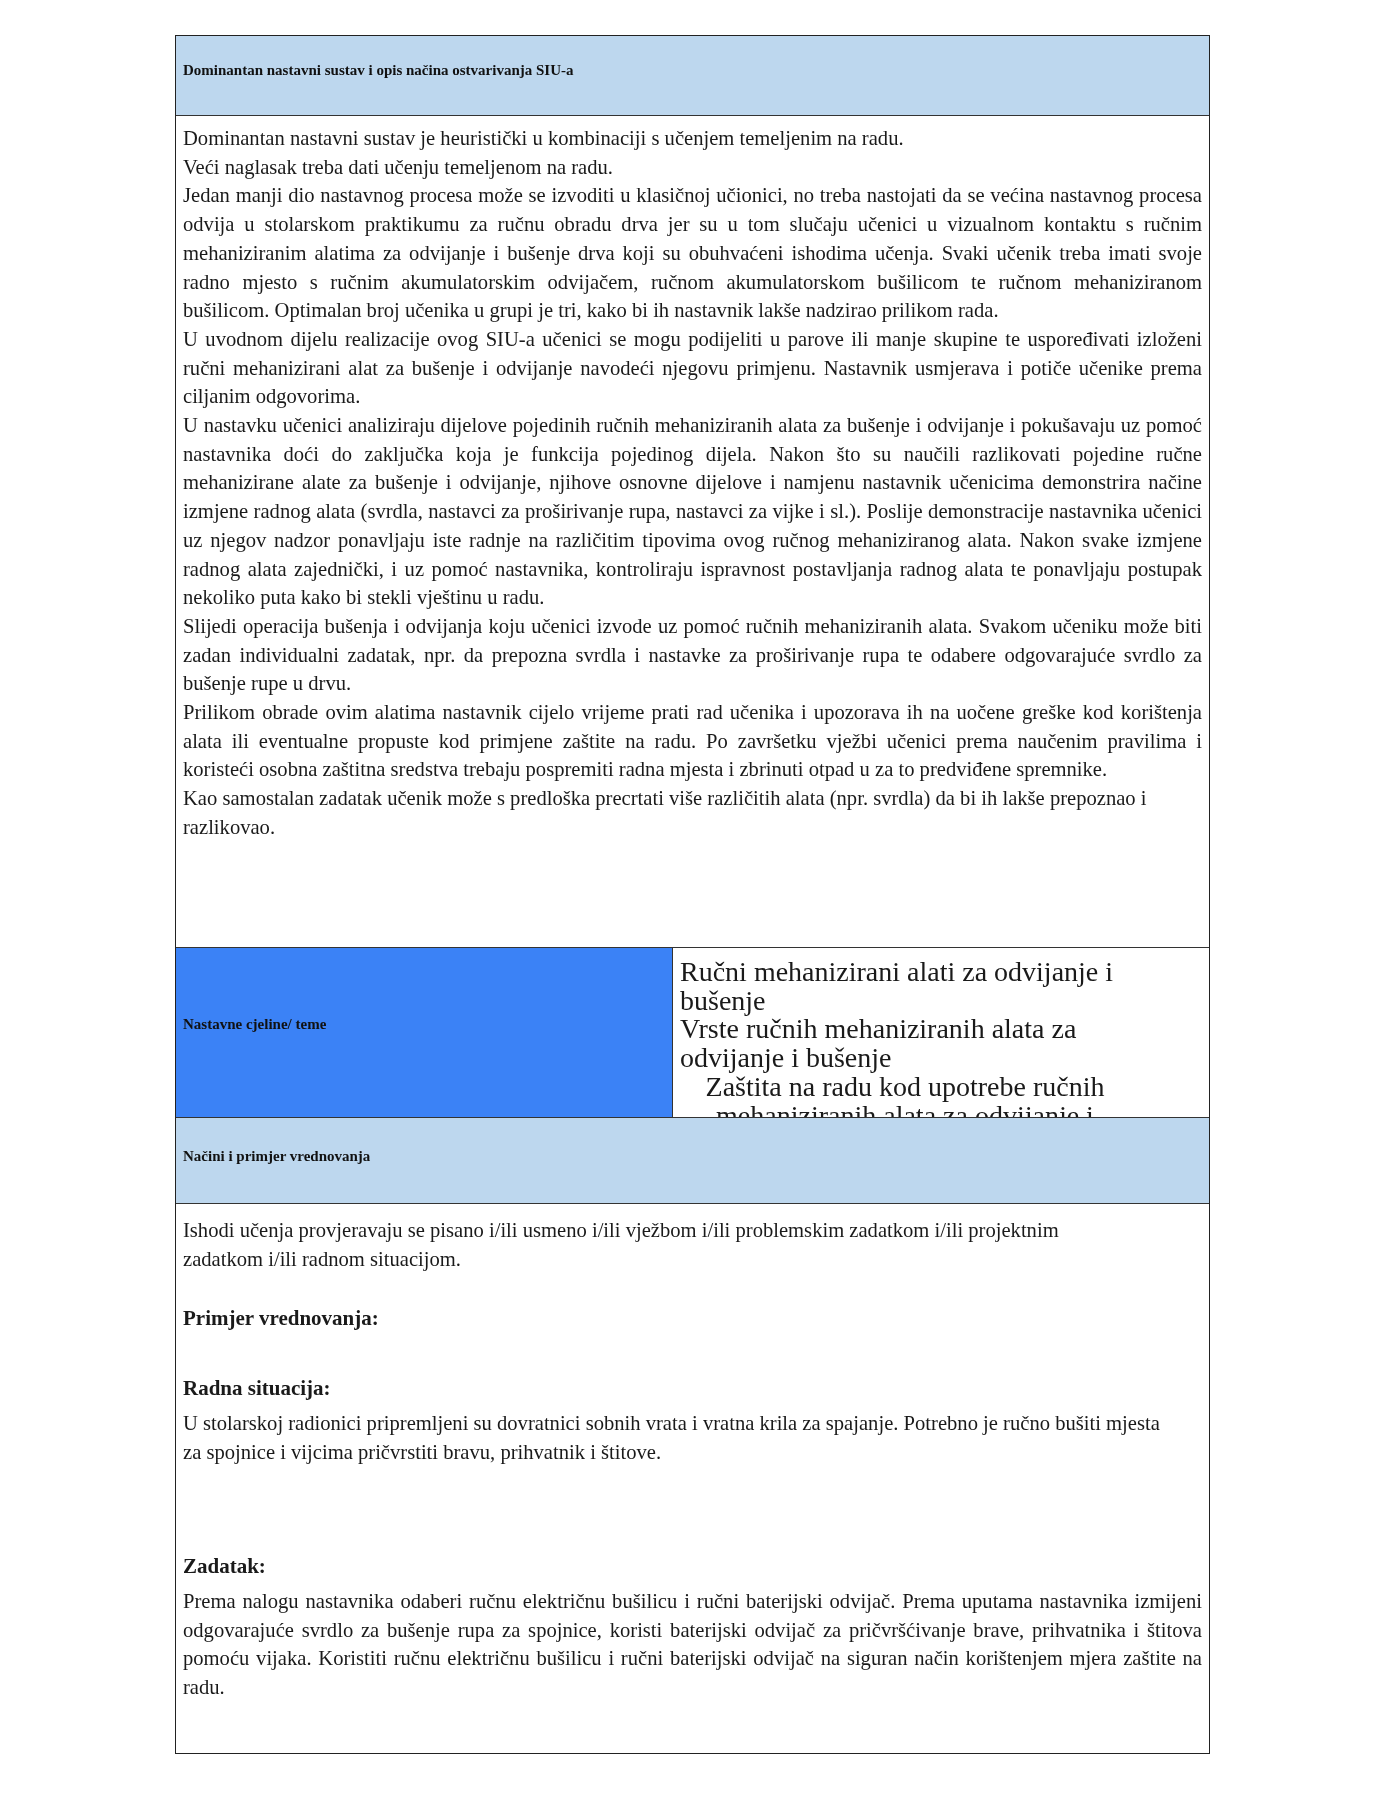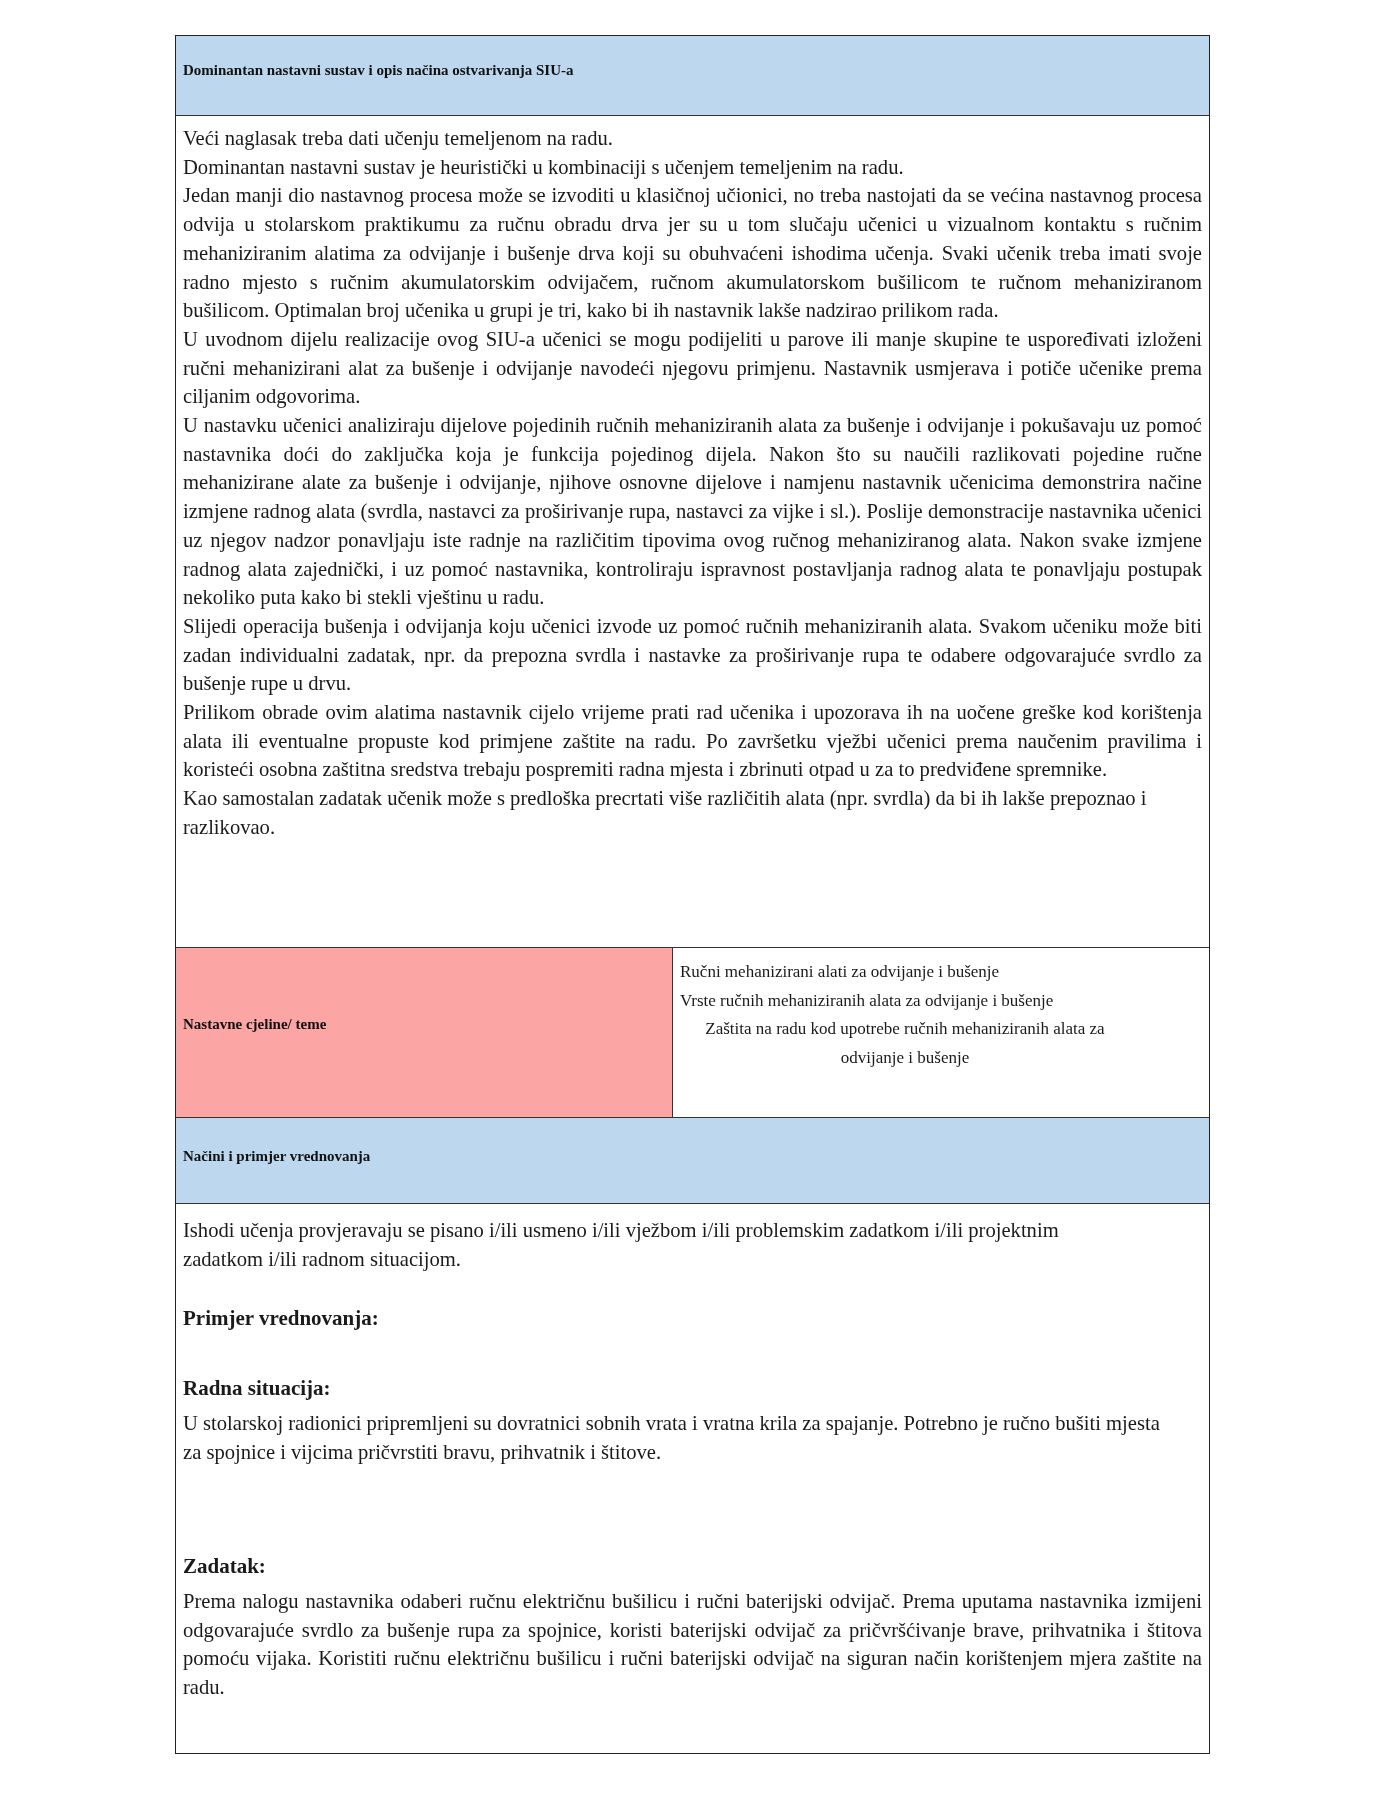--- a/index.html
+++ b/index.html
@@ -8,38 +8,38 @@
   .table { position: absolute; left: 175px; top: 35px; width: 1035px; height: 1719px;
            border: 1.5px solid #222; box-sizing: border-box; }
   .row { position: absolute; left: 0; right: 0; box-sizing: border-box; }
   .hdr { background: #BDD7EE; }
   .b-top { border-top: 1.5px solid #333; }
   .hdr-title { position: absolute; left: 7px; font-weight: bold; font-size: 15px; color: #111; }
   .body-text { position: absolute; left: 7px; right: 7px; font-size: 20.6px; line-height: 28.7px; }
   .para { margin: 0; text-align: justify; }
   .para-left { margin: 0; text-align: left; }
   .sub-heading { font-weight: bold; font-size: 21px; margin: 0; }
-  .cell-left { position: absolute; left: 0; top: 0; bottom: 0; width: 497px; background: #fca5a5;
+  .cell-left { position: absolute; left: 0; top: 0; bottom: 0; width: 497px; background: #3b82f6;
                border-right: 1.5px solid #333; box-sizing: border-box; }
   .cell-right { position: absolute; left: 497px; right: 0; top: 0; bottom: 0; }
-  .topic { margin: 0; font-size: 17px; line-height: 28.7px; }
+  .topic { margin: 0; font-size: 28px; line-height: 28.7px; }
 </style>
 </head>
 <body>
 
 <div class="table">
 
   <div class="row hdr" style="top:0; height:79px;">
     <div class="hdr-title" style="top:26px;">Dominantan nastavni sustav i opis načina ostvarivanja SIU-a</div>
   </div>
 
   <div class="row b-top" style="top:79px; height:832px;">
     <div class="body-text" style="top:8px;">
+      <p class="para-left">Dominantan nastavni sustav je heuristički u kombinaciji s učenjem temeljenim na radu.</p>
       <p class="para-left">Veći naglasak treba dati učenju temeljenom na radu.</p>
-      <p class="para-left">Dominantan nastavni sustav je heuristički u kombinaciji s učenjem temeljenim na radu.</p>
       <p class="para">Jedan manji dio nastavnog procesa može se izvoditi u klasičnoj učionici, no treba nastojati da se većina nastavnog procesa odvija u stolarskom praktikumu za ručnu obradu drva jer su u tom slučaju učenici u vizualnom kontaktu s ručnim mehaniziranim alatima za odvijanje i bušenje drva koji su obuhvaćeni ishodima učenja. Svaki učenik treba imati svoje radno mjesto s ručnim akumulatorskim odvijačem, ručnom akumulatorskom bušilicom te ručnom mehaniziranom bušilicom. Optimalan broj učenika u grupi je tri, kako bi ih nastavnik lakše nadzirao prilikom rada.</p>
       <p class="para">U uvodnom dijelu realizacije ovog SIU-a učenici se mogu podijeliti u parove ili manje skupine te uspoređivati izloženi ručni mehanizirani alat za bušenje i odvijanje navodeći njegovu primjenu. Nastavnik usmjerava i potiče učenike prema ciljanim odgovorima.</p>
       <p class="para">U nastavku učenici analiziraju dijelove pojedinih ručnih mehaniziranih alata za bušenje i odvijanje i pokušavaju uz pomoć nastavnika doći do zaključka koja je funkcija pojedinog dijela. Nakon što su naučili razlikovati pojedine ručne mehanizirane alate za bušenje i odvijanje, njihove osnovne dijelove i namjenu nastavnik učenicima demonstrira načine izmjene radnog alata (svrdla, nastavci za proširivanje rupa, nastavci za vijke i sl.). Poslije demonstracije nastavnika učenici uz njegov nadzor ponavljaju iste radnje na različitim tipovima ovog ručnog mehaniziranog alata. Nakon svake izmjene radnog alata zajednički, i uz pomoć nastavnika, kontroliraju ispravnost postavljanja radnog alata te ponavljaju postupak nekoliko puta kako bi stekli vještinu u radu.</p>
       <p class="para">Slijedi operacija bušenja i odvijanja koju učenici izvode uz pomoć ručnih mehaniziranih alata. Svakom učeniku može biti zadan individualni zadatak, npr. da prepozna svrdla i nastavke za proširivanje rupa te odabere odgovarajuće svrdlo za bušenje rupe u drvu.</p>
       <p class="para">Prilikom obrade ovim alatima nastavnik cijelo vrijeme prati rad učenika i upozorava ih na uočene greške kod korištenja alata ili eventualne propuste kod primjene zaštite na radu. Po završetku vježbi učenici prema naučenim pravilima i koristeći osobna zaštitna sredstva trebaju pospremiti radna mjesta i zbrinuti otpad u za to predviđene spremnike.</p>
       <p class="para-left">Kao samostalan zadatak učenik može s predloška precrtati više različitih alata (npr. svrdla) da bi ih lakše prepoznao i razlikovao.</p>
     </div>
   </div>
 
   <div class="row b-top" style="top:911px; height:170px;">

